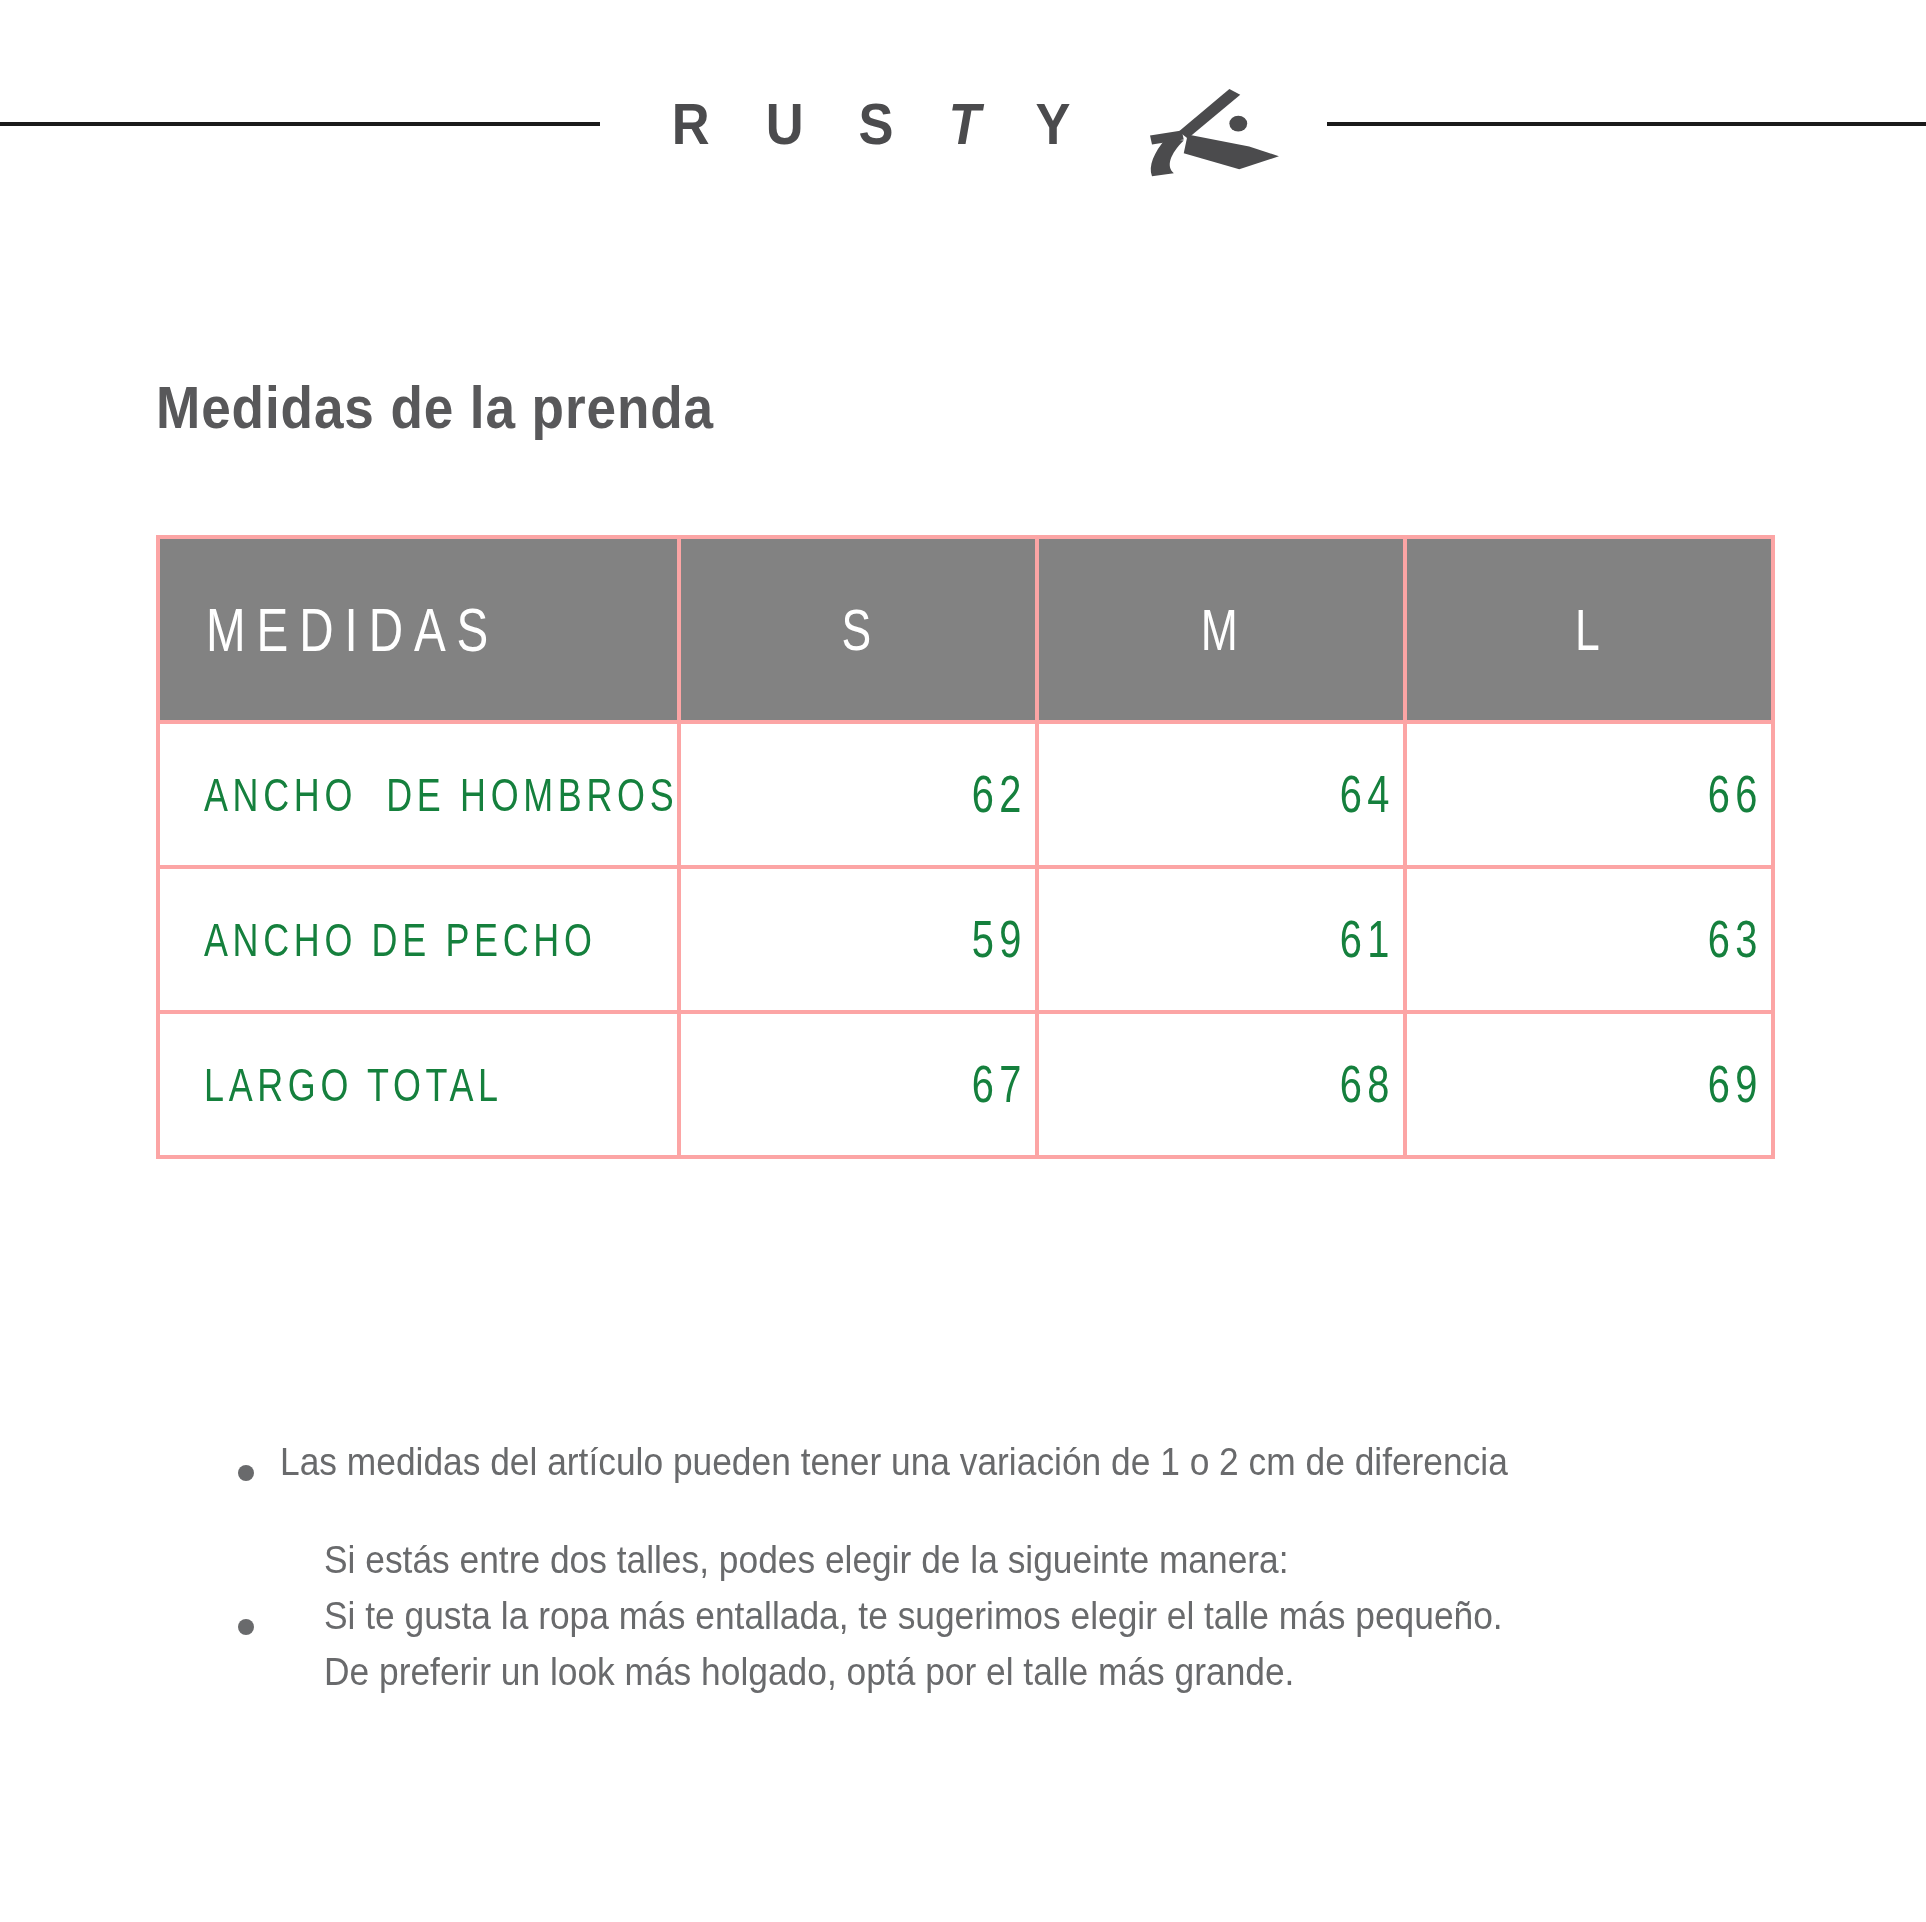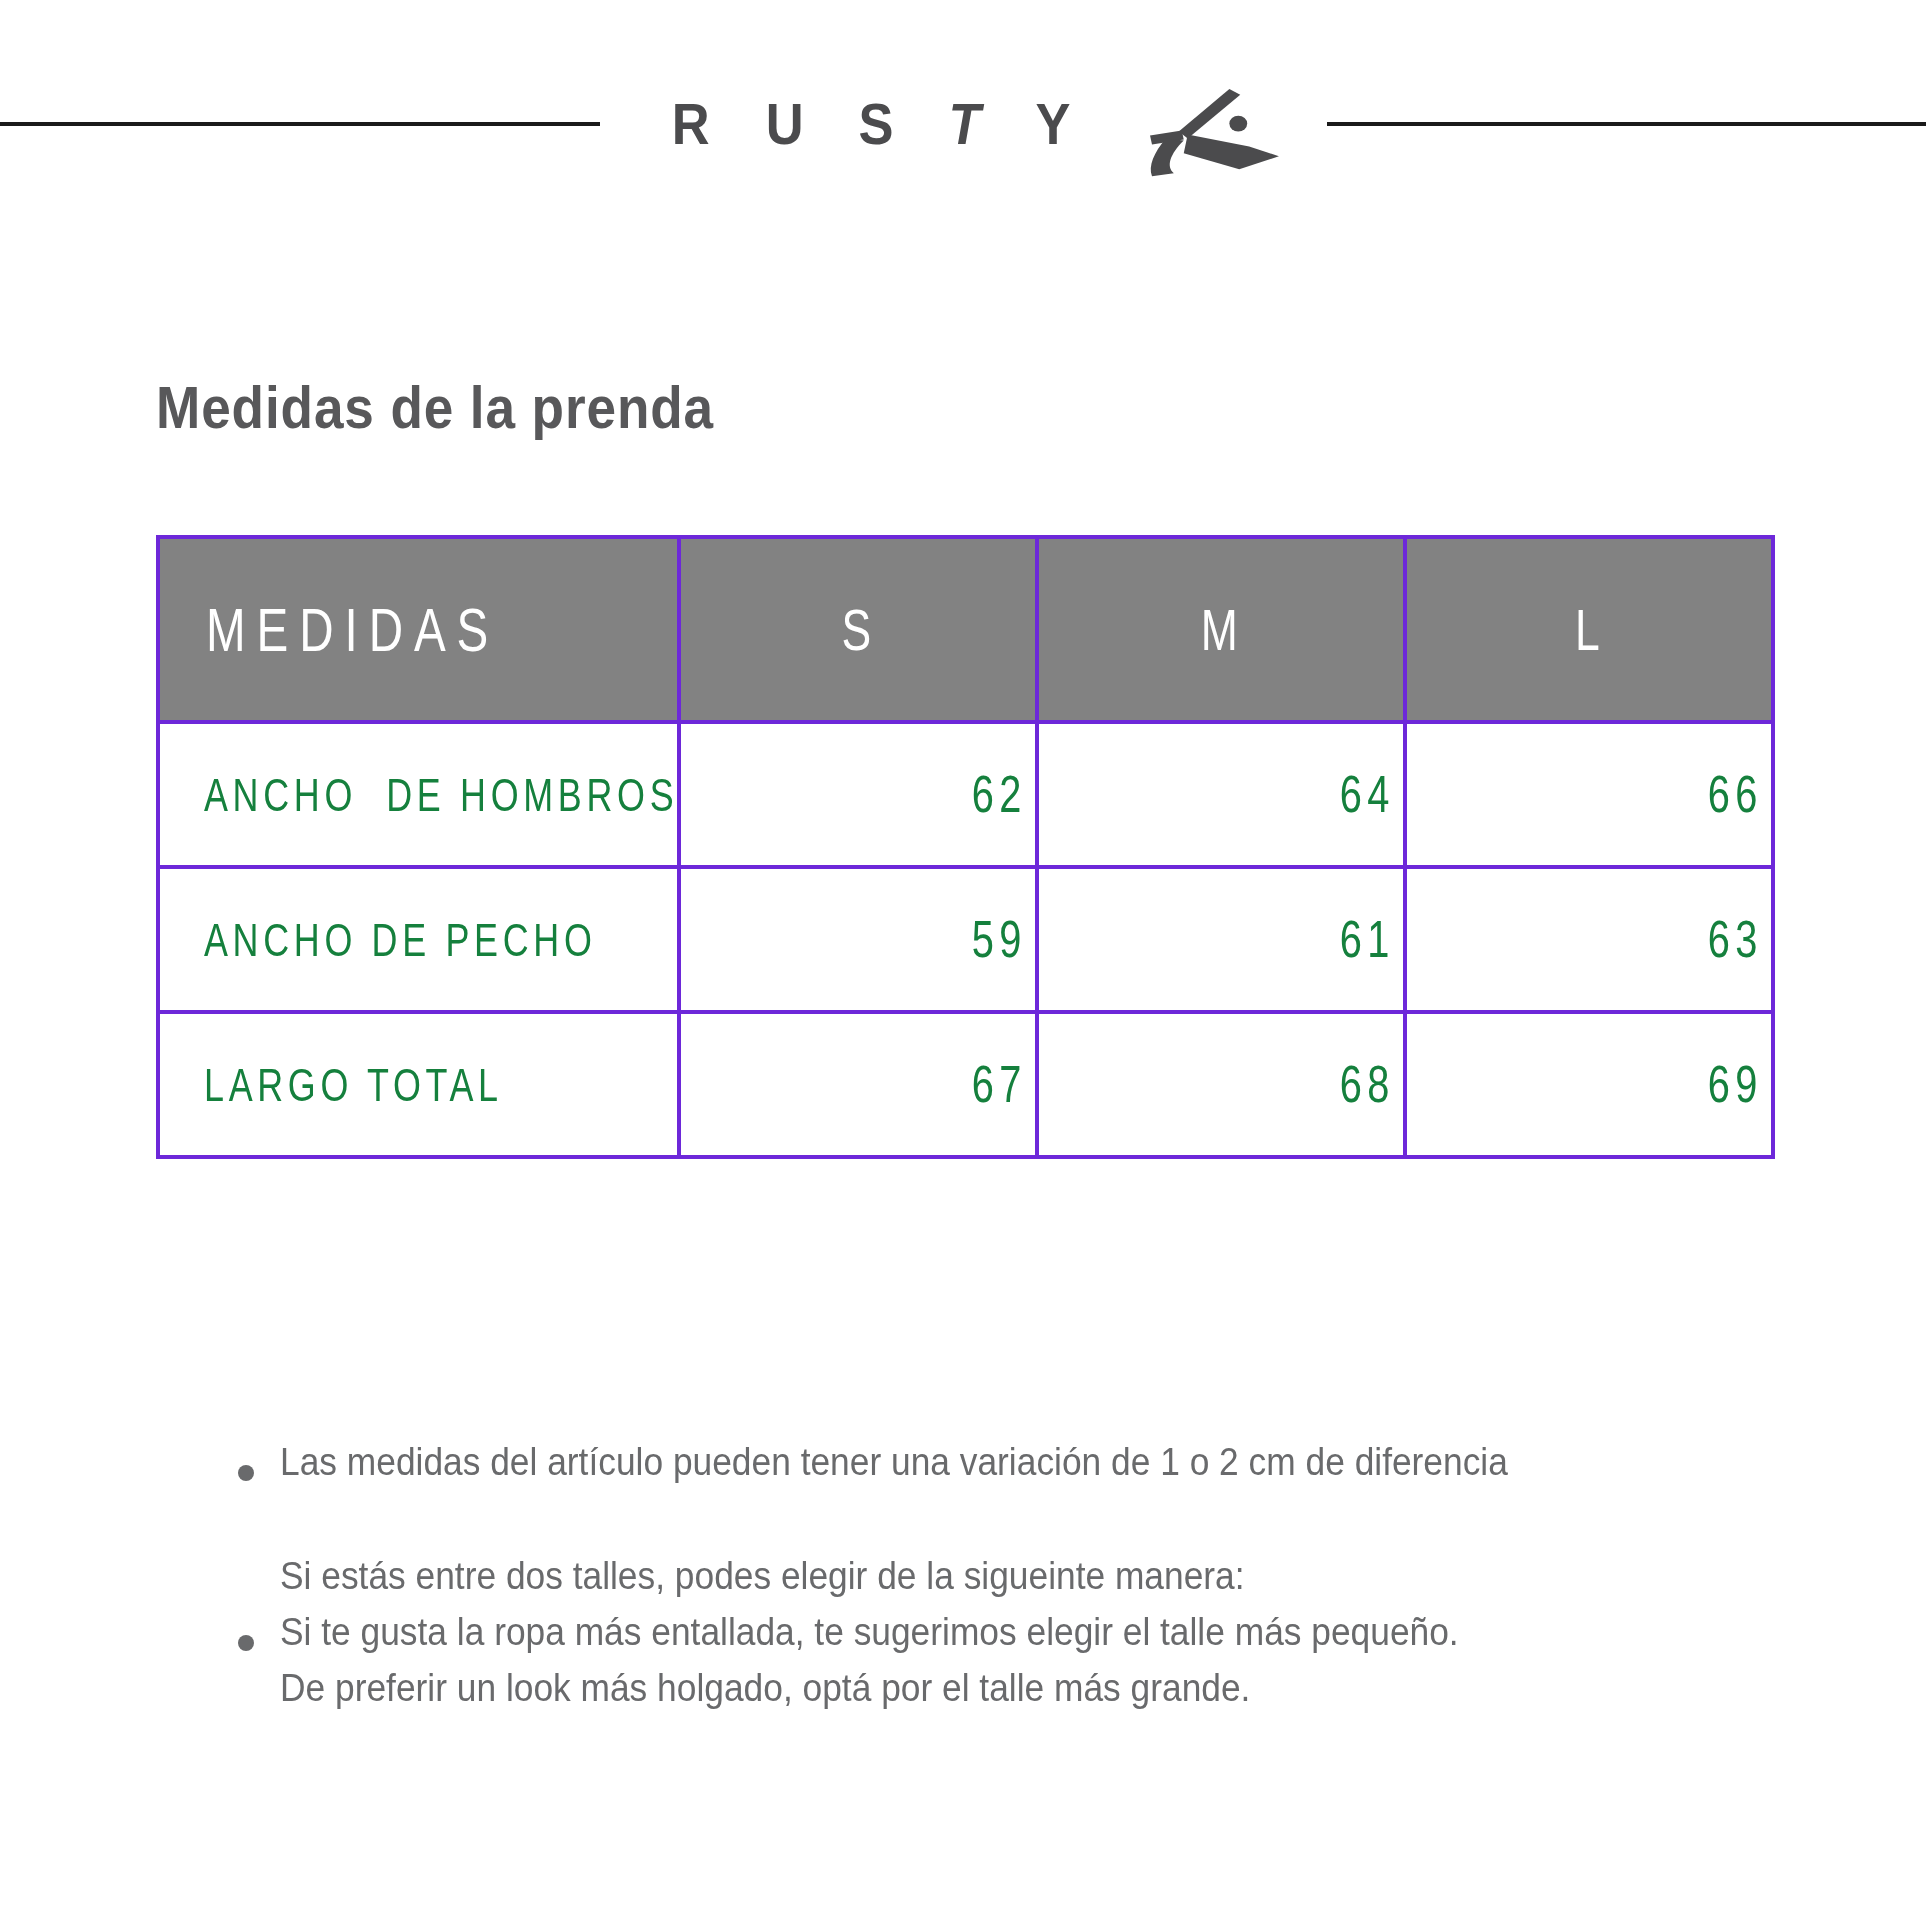--- a/index.html
+++ b/index.html
@@ -37,21 +37,21 @@
     transform:scaleX(.9);transform-origin:left center;
     letter-spacing:1px;white-space:nowrap;
   }
 
   
   table.size-table{
     position:absolute;left:156px;top:535px;
     width:1616px;border-collapse:collapse;table-layout:fixed;
   }
   .size-table td,.size-table th{
-    border:4px solid #6d28d9;padding:0;vertical-align:middle;
+    border:4px solid #fca5a5;padding:0;vertical-align:middle;
   }
   .size-table thead th{
     background:#828282;height:181px;color:#ffffff;font-weight:normal;
   }
   .size-table tbody td{height:141px;color:#15803d;background:#ffffff;}
   .cond{display:inline-block;transform:scaleX(.78);}
   .th-measure{text-align:left;}
   .th-measure .cond{
     transform-origin:left center;margin-left:46px;
     font-size:61px;letter-spacing:14px;white-space:pre;
@@ -65,21 +65,21 @@
   }
   .td-value{text-align:right;}
   .td-value .cond{font-size:51px;letter-spacing:7px;}
 
   
   .notes{
     position:absolute;left:238px;top:1434px;width:1544px;
     color:#696a6c;font-size:38px;line-height:56px;
   }
   .note{display:flex;align-items:center;}
-  .note + .note{margin-top:58px;}
+  .note + .note{margin-top:42px;gap:44px;}
   .bullet-dot{
     flex:0 0 auto;width:16px;height:16px;border-radius:50%;
     background:#696a6c;margin:21px 26px 0 0;
   }
   .note-text{flex:1 1 auto;}
   .note-line{transform:scaleX(.93);transform-origin:left center;white-space:nowrap;}
 </style>
 </head>
 <body>
 

